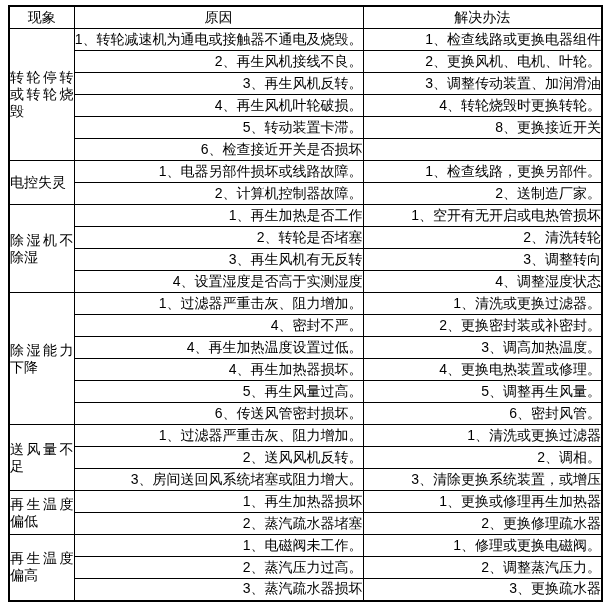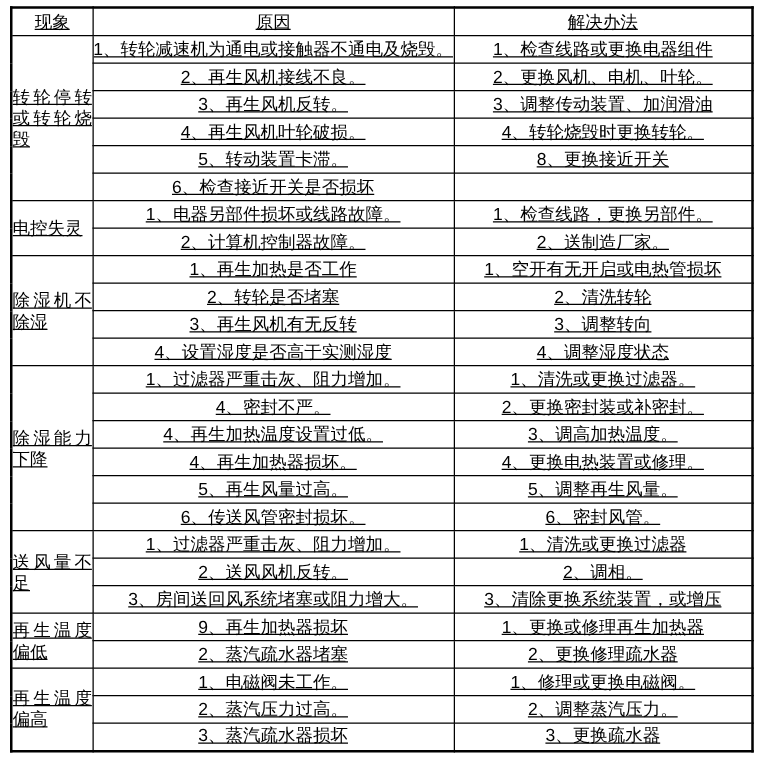--- a/index.html
+++ b/index.html
@@ -21,21 +21,20 @@
     position: absolute;
     left: 8px;
     top: 5px;
     width: 593px;
     height: 531px;
     border-collapse: collapse;
     table-layout: fixed;
     border: 2px solid #000000;
     font-size: 14px;
     color: #000000;
-    text-decoration: underline;
   }
   table.trouble th,
   table.trouble td {
     border: 1px solid #000000;
     padding: 0;
     vertical-align: middle;
     overflow: hidden;
   }
   table.trouble th {
     font-weight: normal;
@@ -45,21 +44,21 @@
   td.phenom {
     text-align: justify;
     text-justify: inter-ideograph;
     padding: 0 7px;
     line-height: 17px;
     word-break: break-all;
   }
   td.cause, td.solution {
     padding-left: 8px;
     white-space: nowrap;
-    text-align: center;
+    text-align: right;
   }
   tr.row { height: 22px; }
 </style>
 </head>
 <body>
 
 <div class="page">
   <table class="trouble">
     <colgroup>
       <col style="width:65px">
@@ -162,21 +161,21 @@
       <td class="cause">2、送风风机反转。</td>
       <td class="solution">2、调相。</td>
     </tr>
     <tr class="row">
       <td class="cause">3、房间送回风系统堵塞或阻力增大。</td>
       <td class="solution">3、清除更换系统装置，或增压</td>
     </tr>
 
     <tr class="row">
       <td class="phenom" rowspan="2">再生温度偏低</td>
-      <td class="cause">9、再生加热器损坏</td>
+      <td class="cause">1、再生加热器损坏</td>
       <td class="solution">1、更换或修理再生加热器</td>
     </tr>
     <tr class="row">
       <td class="cause">2、蒸汽疏水器堵塞</td>
       <td class="solution">2、更换修理疏水器</td>
     </tr>
 
     <tr class="row">
       <td class="phenom" rowspan="3">再生温度偏高</td>
       <td class="cause">1、电磁阀未工作。</td>

